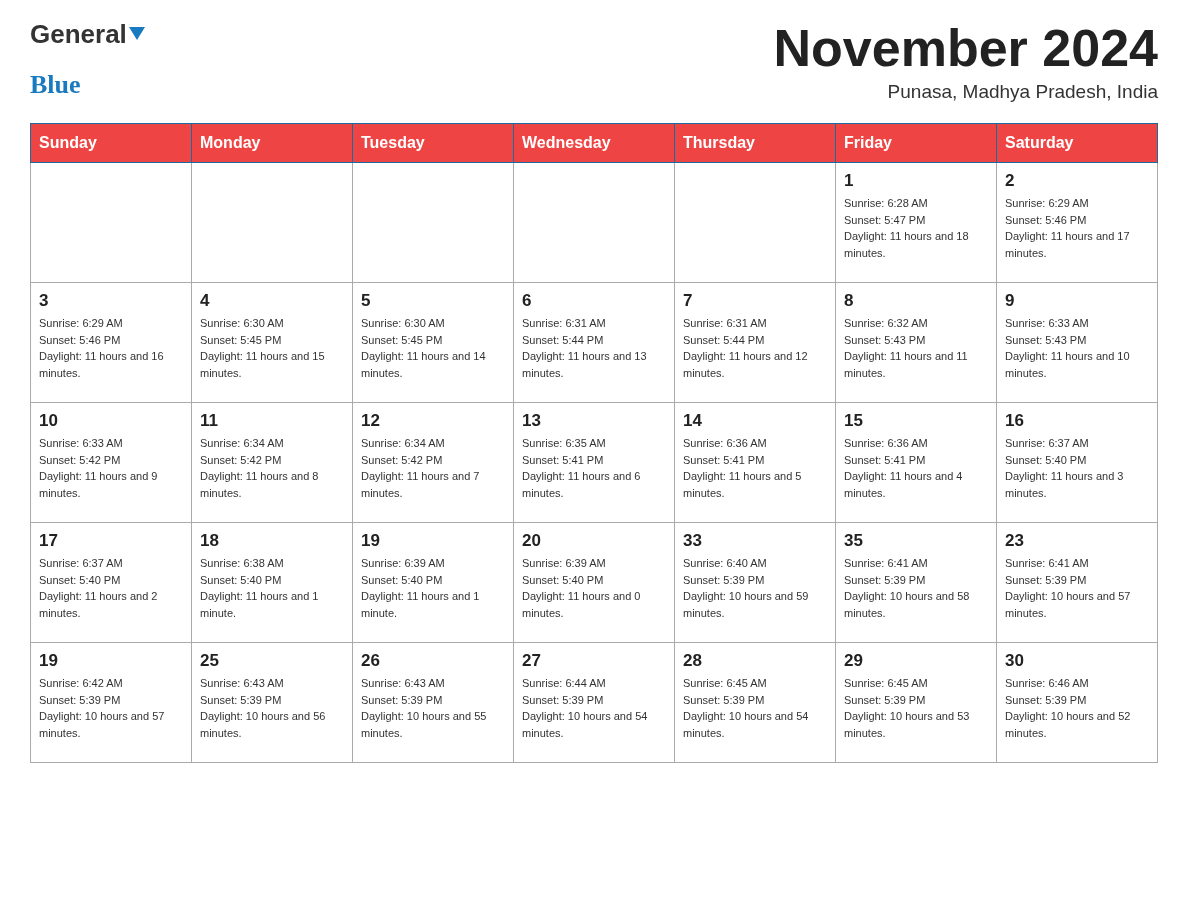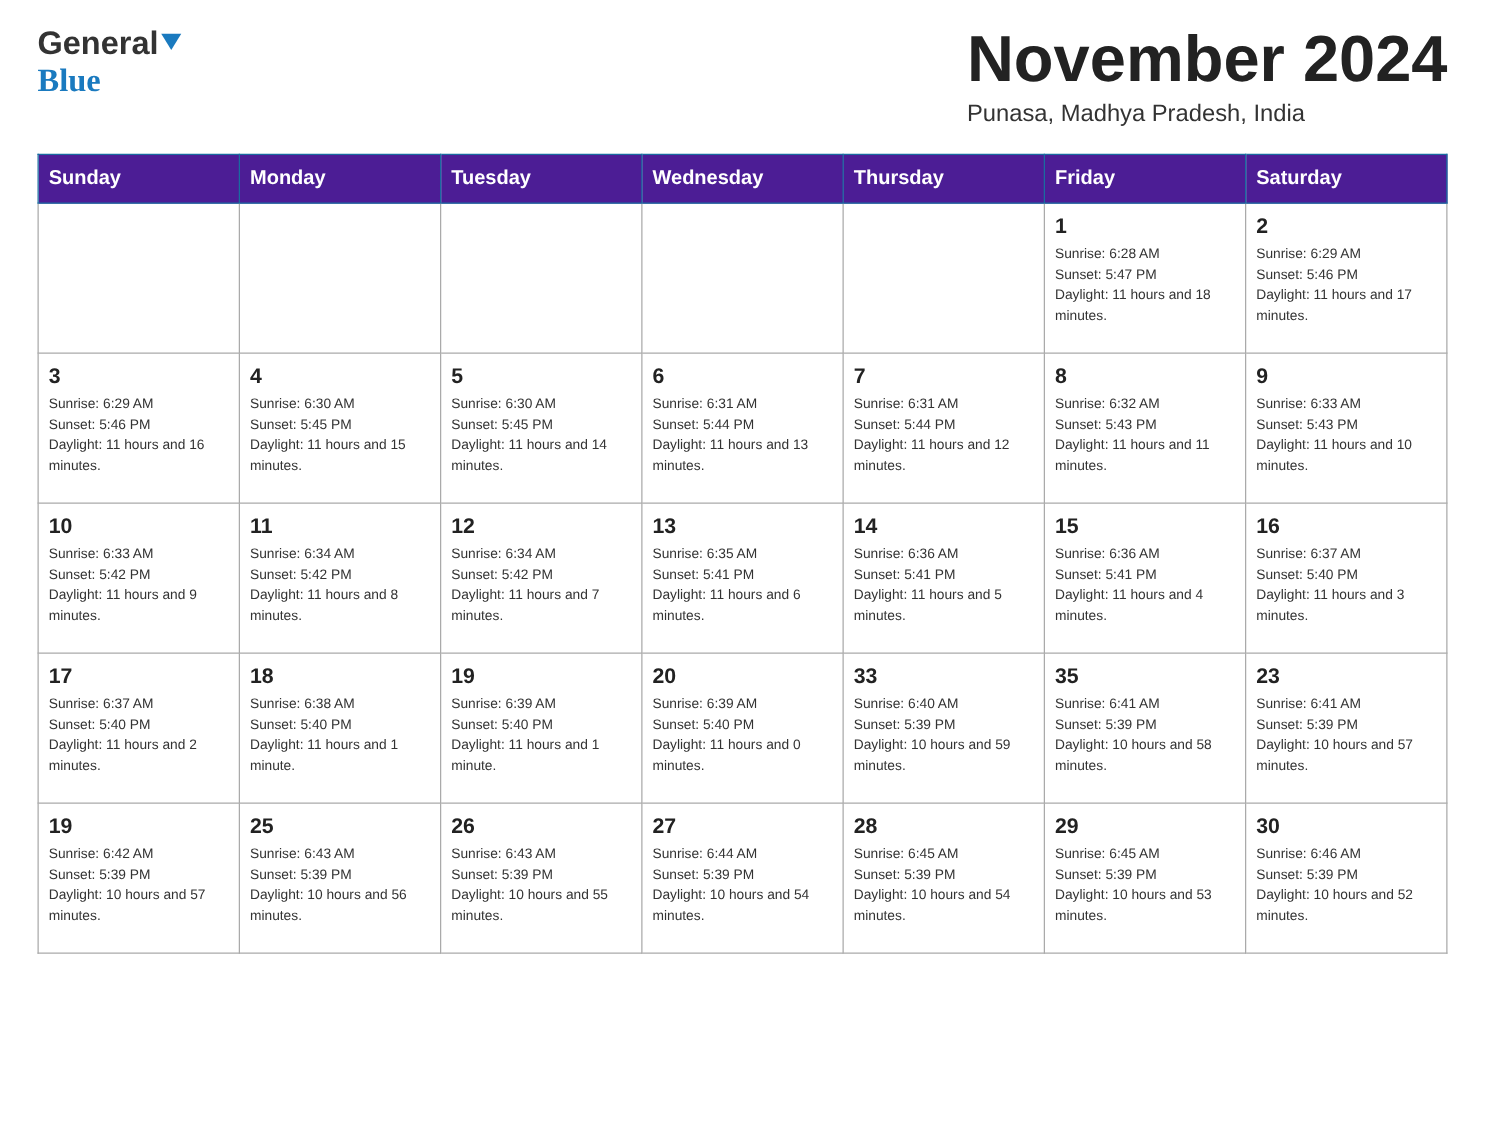--- a/index.html
+++ b/index.html
@@ -13,42 +13,44 @@
     .header {
       display: flex;
       justify-content: space-between;
       align-items: flex-start;
       margin-bottom: 20px;
     }
     .logo-area {
       display: flex;
       flex-direction: column;
       align-items: flex-start;
+      gap: 20px;
     }
     .title-area {
+      text-align: right;
       margin-left: 20px;
     }
     .month-title {
       font-size: 52px;
       font-weight: bold;
       color: #222;
       line-height: 1.1;
     }
     .location-title {
       font-size: 19px;
       color: #333;
       margin-top: 4px;
     }
     .calendar-table {
       width: 100%;
       border-collapse: collapse;
       border: 1px solid #999;
     }
     .calendar-table th {
-      background-color: #4c1d95;
+      background-color: #ef4444;
       color: #fff;
       padding: 10px 8px;
       font-size: 16px;
       font-weight: bold;
       text-align: left;
       border: 1px solid #1a6ba0;
     }
     .calendar-table td {
       vertical-align: top;
       padding: 8px 8px;

